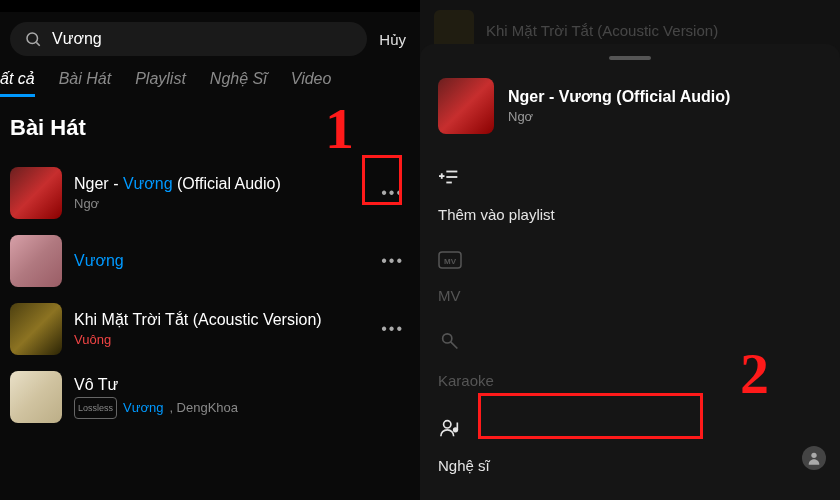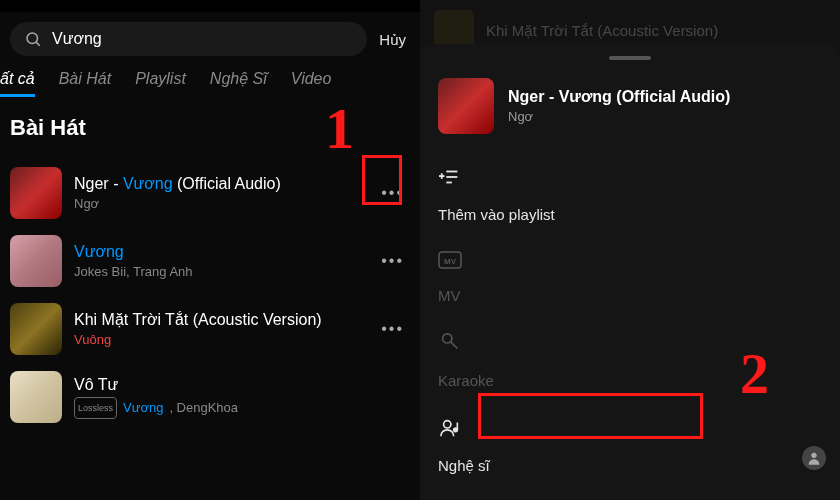--- a/index.html
+++ b/index.html
@@ -101,21 +101,20 @@
       </div>
       <div class="more-dots">•••</div>
     </div>
 
     <div class="song-row">
       <div class="song-thumb pink"></div>
       <div class="song-info">
         <div class="song-title">
           <span class="hl">Vương</span>
         </div>
-        <div class="song-sub">Jokes Bii, Trang Anh</div>
       </div>
       <div class="more-dots">•••</div>
     </div>
 
     <div class="song-row">
       <div class="song-thumb gold"></div>
       <div class="song-info">
         <div class="song-title">Khi Mặt Trời Tắt (Acoustic Version)</div>
         <div class="song-sub">
             <span class="hl" style="color:#ef4444">Vuông</span>

